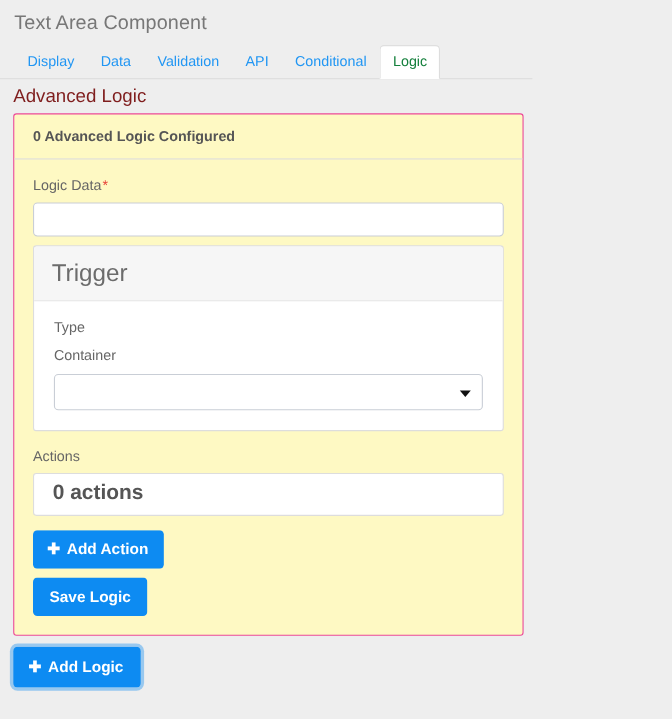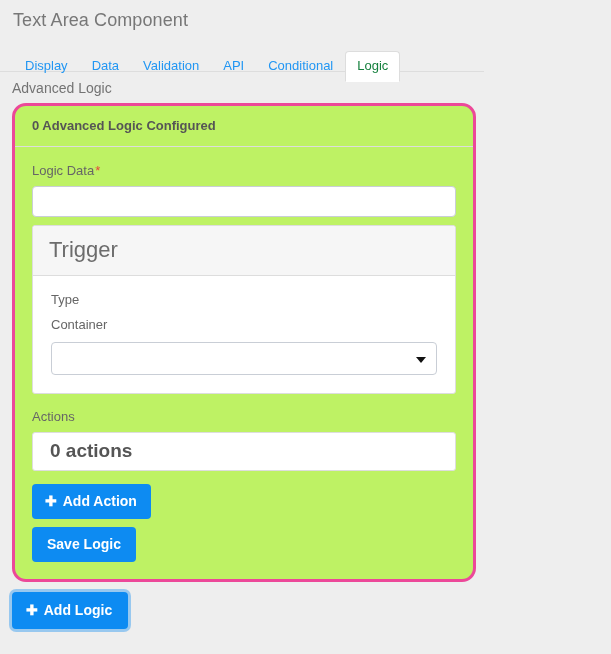--- a/index.html
+++ b/index.html
@@ -47,43 +47,43 @@
   .tab {
     font-size: 13px;
     color: #2196f3;
     padding: 6px 11px 7px 11px;
     line-height: 16px;
     cursor: pointer;
     border: 1px solid transparent;
     border-radius: 4px 4px 0 0;
     background: transparent;
     position: relative;
-    top: 11px;
+    top: 1px;
     white-space: nowrap;
   }
   .tab.active {
     color: #15803d;
     background: #ffffff;
     border-color: #dddddd #dddddd #ffffff #dddddd;
     cursor: default;
   }
 
   
   .section-label {
-    font-size: 14px;
-    color: #737373;
+    font-size: 17px;
+    color: #7f1d1d;
     padding: 8px 0 7px 12px;
     line-height: 16px;
   }
 
   
   .logic-card {
-    background: #bef264;
-    border: 3px solid #ec4899;
-    border-radius: 14px;
+    background: #fef9c3;
+    border: 1px solid #ec4899;
+    border-radius: 3px;
     margin: 0 8px 0 12px;
     box-sizing: border-box;
   }
   .logic-card-header {
     padding: 12px 15px 12px 17px;
     border-bottom: 1px solid #dddddd;
     font-weight: bold;
     color: #555555;
     font-size: 13px;
     line-height: 16px;

